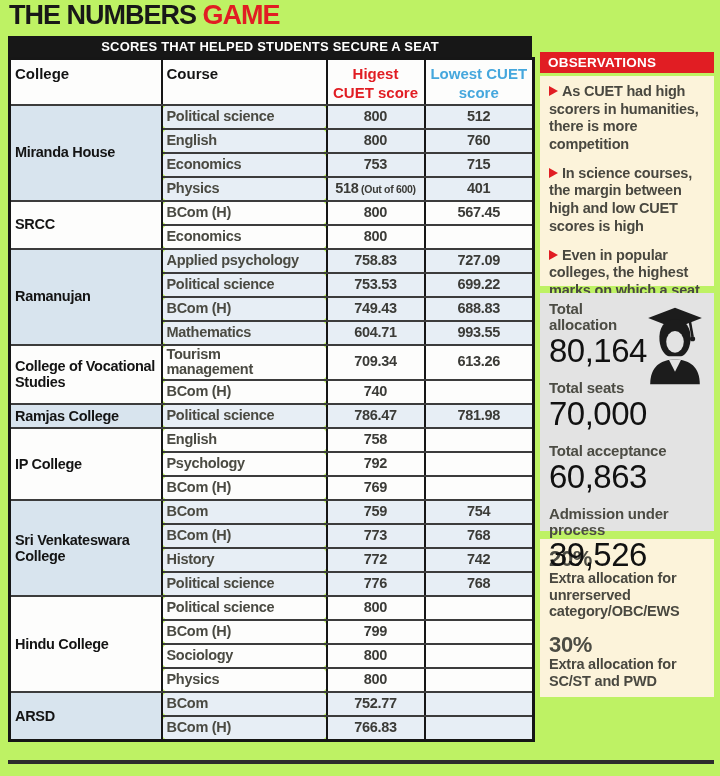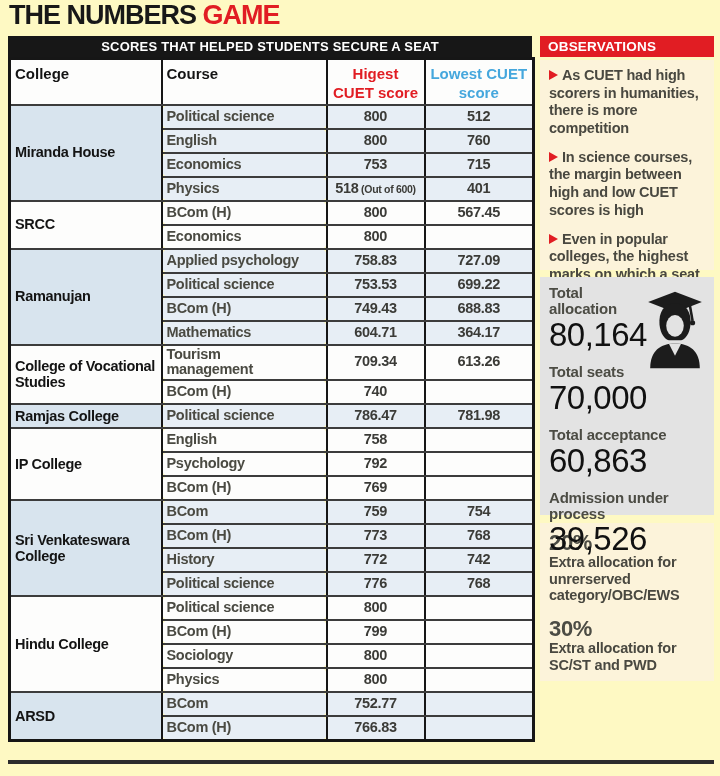--- a/index.html
+++ b/index.html
@@ -1,17 +1,17 @@
 <!DOCTYPE html>
 <html><head>
 <meta charset="utf-8">
 <style>
   html,body{margin:0;padding:0;background:#fff;}
   #canvas{
-    position:relative;width:720px;height:776px;background:#fef9c3;
+    position:relative;width:720px;height:776px;background:#bef264;
     font-family:"Liberation Sans", sans-serif;overflow:hidden;
   }
   
   .main-title{
     position:absolute;left:9px;top:0px;font-size:27px;font-weight:bold;
     letter-spacing:-1px;color:#181818;white-space:nowrap;
   }
   .main-title .title-red{color:#e11d23;}
   
   .banner{
@@ -49,21 +49,21 @@
   }
   td.score-cell{
     font-weight:bold;font-size:14.5px;color:#3b3b37;letter-spacing:-.3px;
     text-align:center;line-height:1.1;background:#fdfdfc;
   }
   tr.shaded td.college-cell{background:#d8e4ee;}
   tr.shaded td.course-cell, tr.shaded td.score-cell{background:#e7eef5;}
   .score-note{font-size:10.5px;font-weight:bold;color:#3b3b37;}
   .wrap-narrow{display:inline-block;max-width:92px;}
   
-  .sidebar{position:absolute;left:540px;top:36px;width:174px;}
+  .sidebar{position:absolute;left:540px;top:52px;width:174px;}
   .obs-header{
     height:21px;background:#e11d23;color:#fff;font-size:13.5px;font-weight:bold;
     line-height:21px;padding-left:8px;letter-spacing:.2px;
   }
   .obs-box{
     margin-top:3px;background:#fcf3da;height:210px;padding:7px 6px 7px 9px;
     box-sizing:border-box;
   }
   .obs-bullet{
     margin:0 0 11px 0;font-size:14.5px;font-weight:bold;color:#494840;
@@ -167,21 +167,21 @@
           <td class="score-cell">699.22</td>
         </tr>
         <tr class="shaded">
           <td class="course-cell"><span>BCom (H)</span></td>
           <td class="score-cell">749.43</td>
           <td class="score-cell">688.83</td>
         </tr>
         <tr class="shaded">
           <td class="course-cell"><span>Mathematics</span></td>
           <td class="score-cell">604.71</td>
-          <td class="score-cell">364.17</td>
+          <td class="score-cell">993.55</td>
         </tr>
         <tr class="plain">
           <td rowspan="2" class="college-cell">College of Vocational Studies</td>
           <td class="course-cell"><span class="wrap-narrow">Tourism management</span></td>
           <td class="score-cell">709.34</td>
           <td class="score-cell">613.26</td>
         </tr>
         <tr class="plain">
           <td class="course-cell"><span>BCom (H)</span></td>
           <td class="score-cell">740</td>

